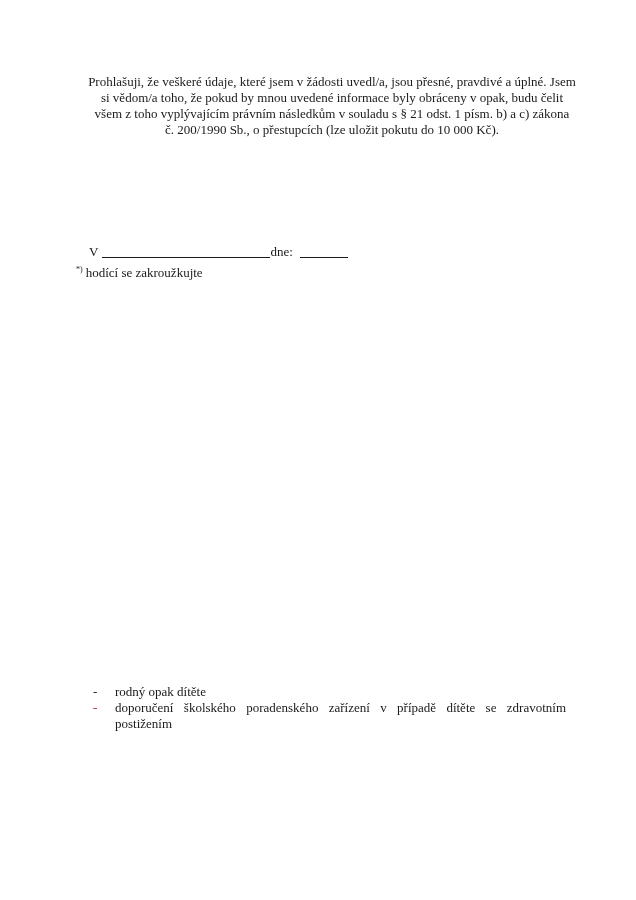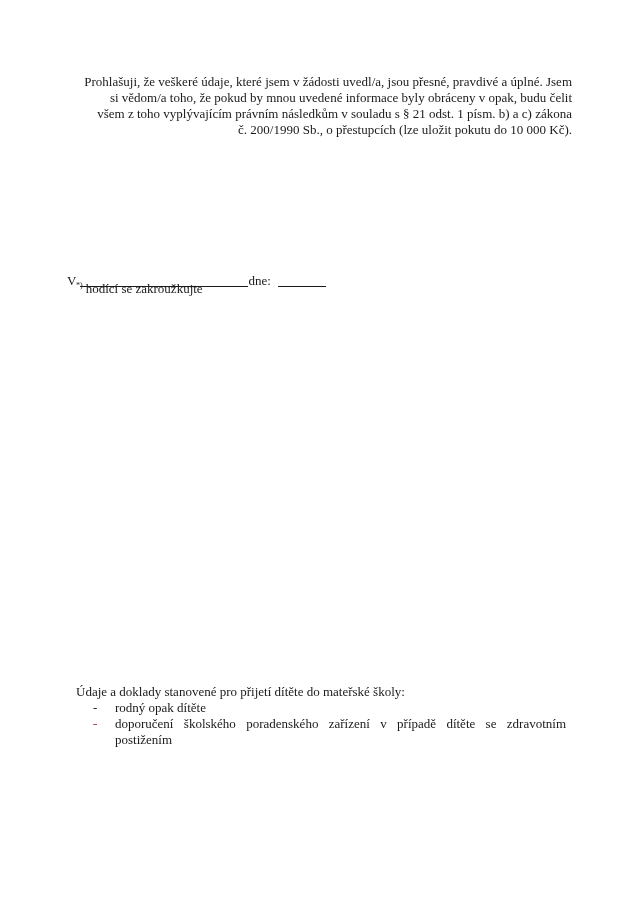--- a/index.html
+++ b/index.html
@@ -11,25 +11,25 @@
     font-family: "Liberation Serif", "DejaVu Serif", serif;
     color: #1a1a1a;
     font-size: 13px;
     line-height: 16px;
     overflow: hidden;
   }
 
   
   .declaration {
     position: absolute;
-    left: 76px;
+    left: 84px;
     top: 74px;
     width: 496px;
     white-space: pre-line;
-    text-align: right;
+    text-align: center;
   }
 
   
   .signature-block {
     position: absolute;
     left: 377px;
     top: 195px;
     width: 183px;
   }
   .signature-line {
@@ -38,39 +38,38 @@
     width: 183px;
   }
   .signature-label {
     padding-top: 2px;
     padding-left: 1px;
   }
 
   
   .place-date {
     position: absolute;
-    left: 67px;
+    left: 89px;
     top: 244px;
     white-space: nowrap;
-    margin-top: 29px;
   }
   .blank {
     display: inline-block;
     border-bottom: 1px solid #1a1a1a;
     height: 12px;
     vertical-align: -2px;
   }
   .blank-place { width: 168px; margin-left: 4px; }
   .blank-date  { width: 48px;  margin-left: 7px; }
 
   
   .footnote {
     position: absolute;
     left: 76px;
-    top: 281px;
+    top: 265px;
     text-align: right;
   }
   .footnote sup {
     font-size: 8px;
     line-height: 0;
     vertical-align: 5px;
     margin-right: 3px;
   }
 
   
@@ -105,21 +104,20 @@
 
   <div class="place-date">
     <span>V</span><span class="blank blank-place"></span><span>dne:</span><span class="blank blank-date"></span>
   </div>
 
   <div class="footnote">
     <sup>*)</sup><span>hodící se zakroužkujte</span>
   </div>
 
   <div class="documents">
-    <div class="doc-heading">Údaje a doklady stanovené pro přijetí dítěte do mateřské školy:</div>
 
     <div class="doc-item">
       <span class="dash" style="color: rgb(26, 26, 26);">-</span>
       <span>rodný opak dítěte</span>
     </div>
 
     <div class="doc-item">
       <span class="dash" style="color: rgb(26, 26, 26);">-</span>
     </div>
 

